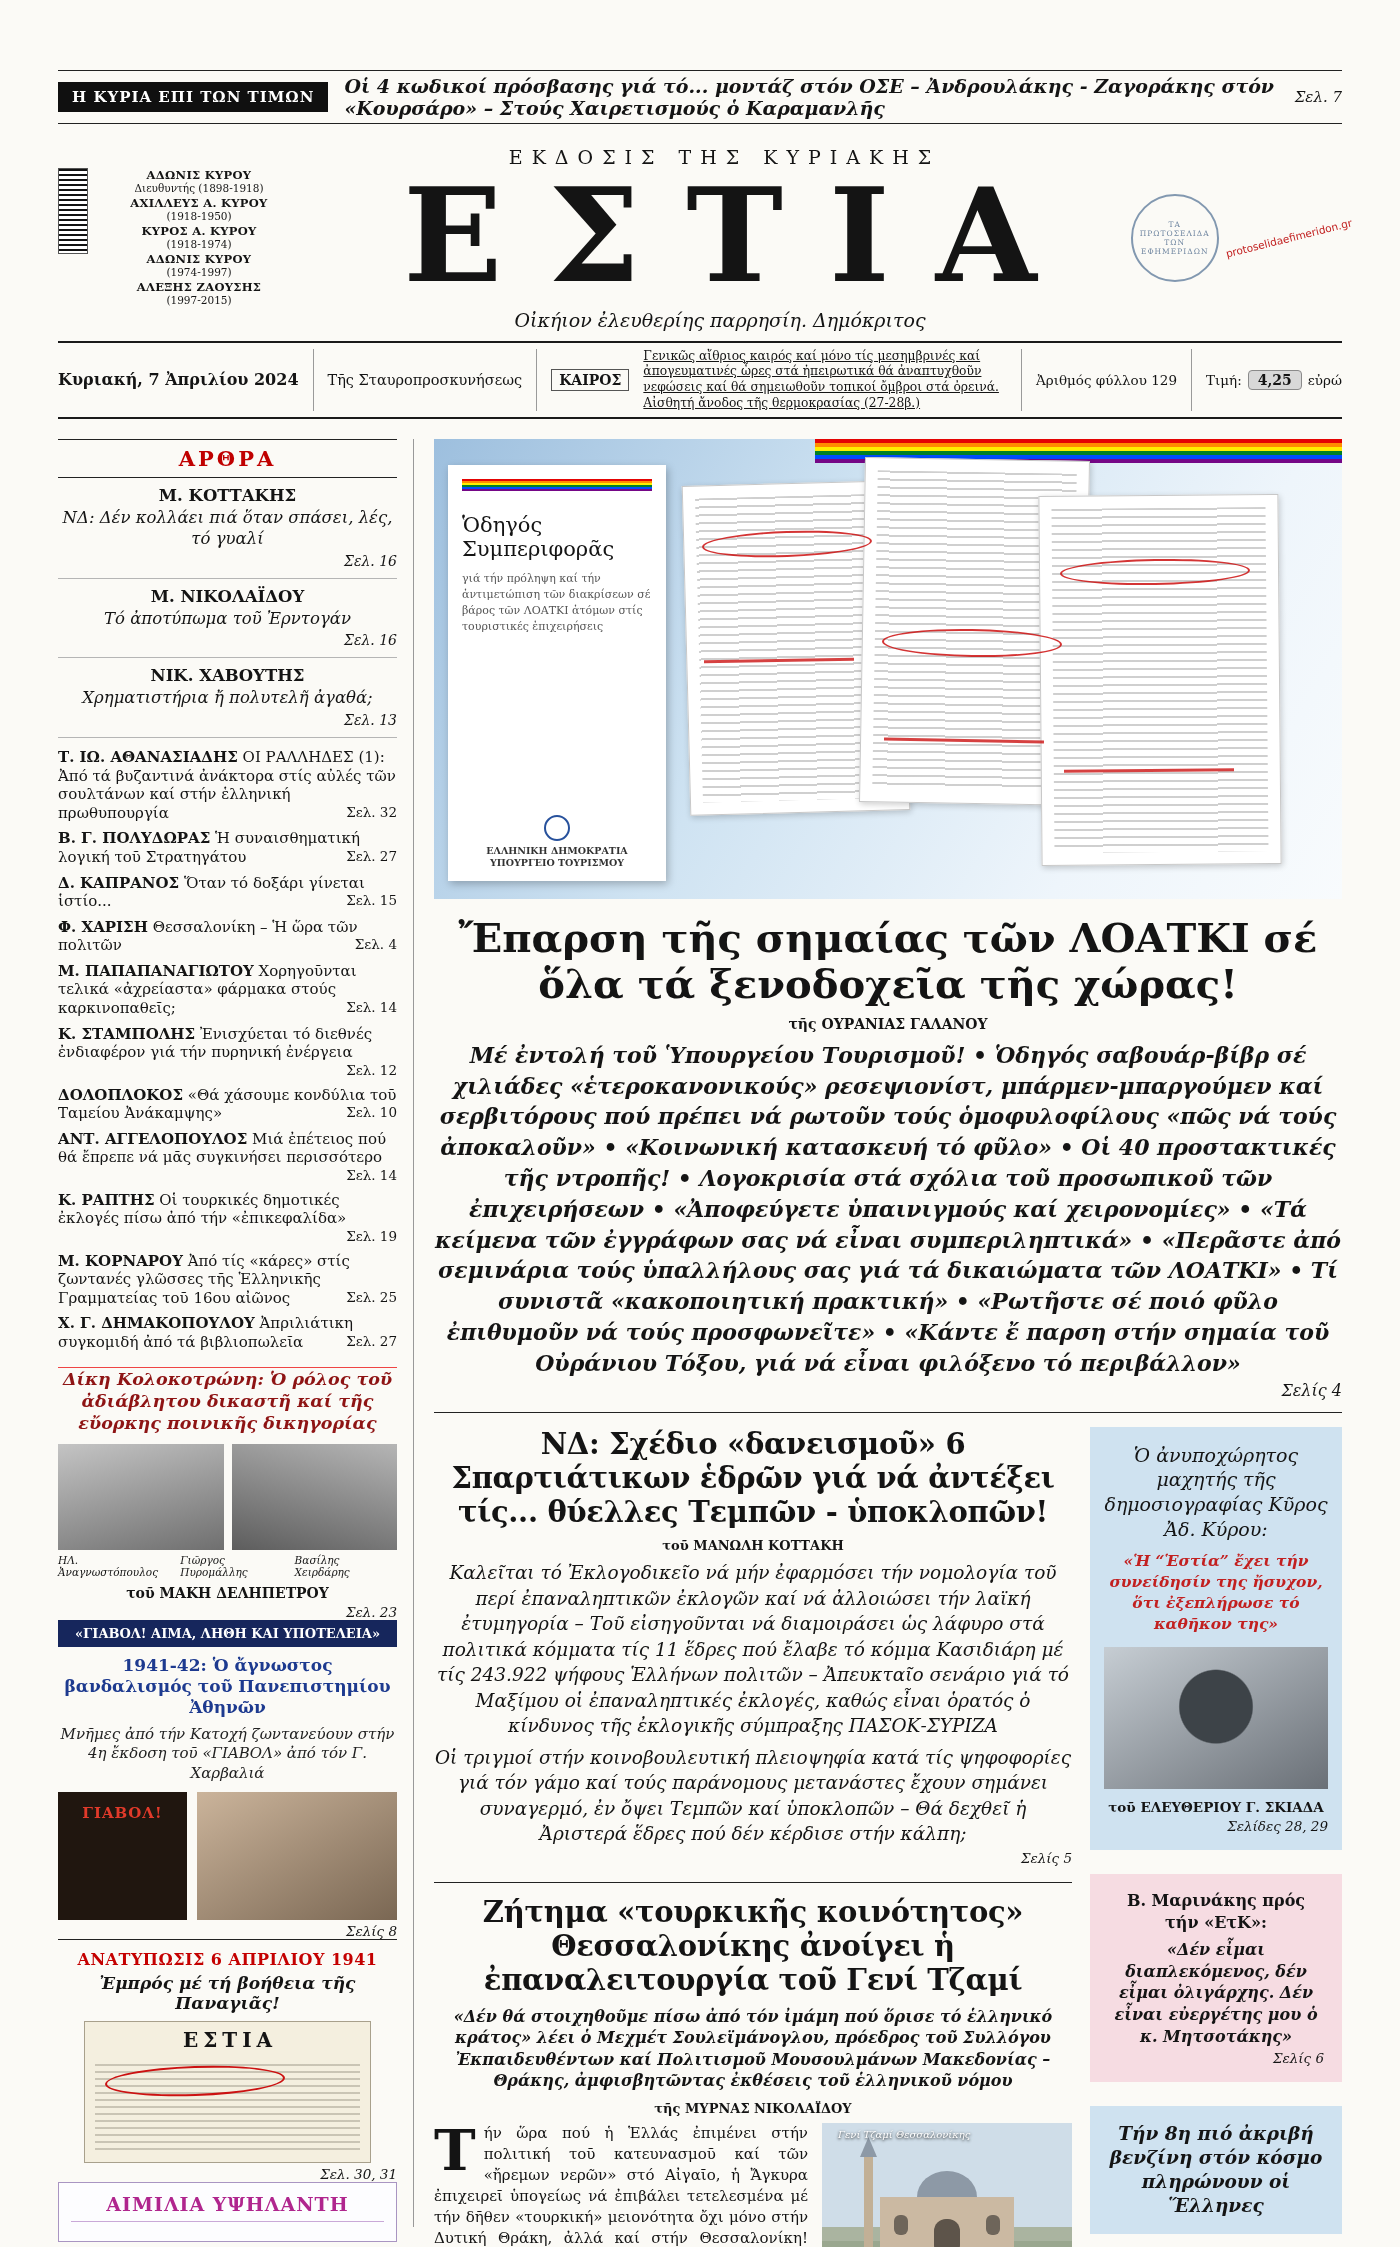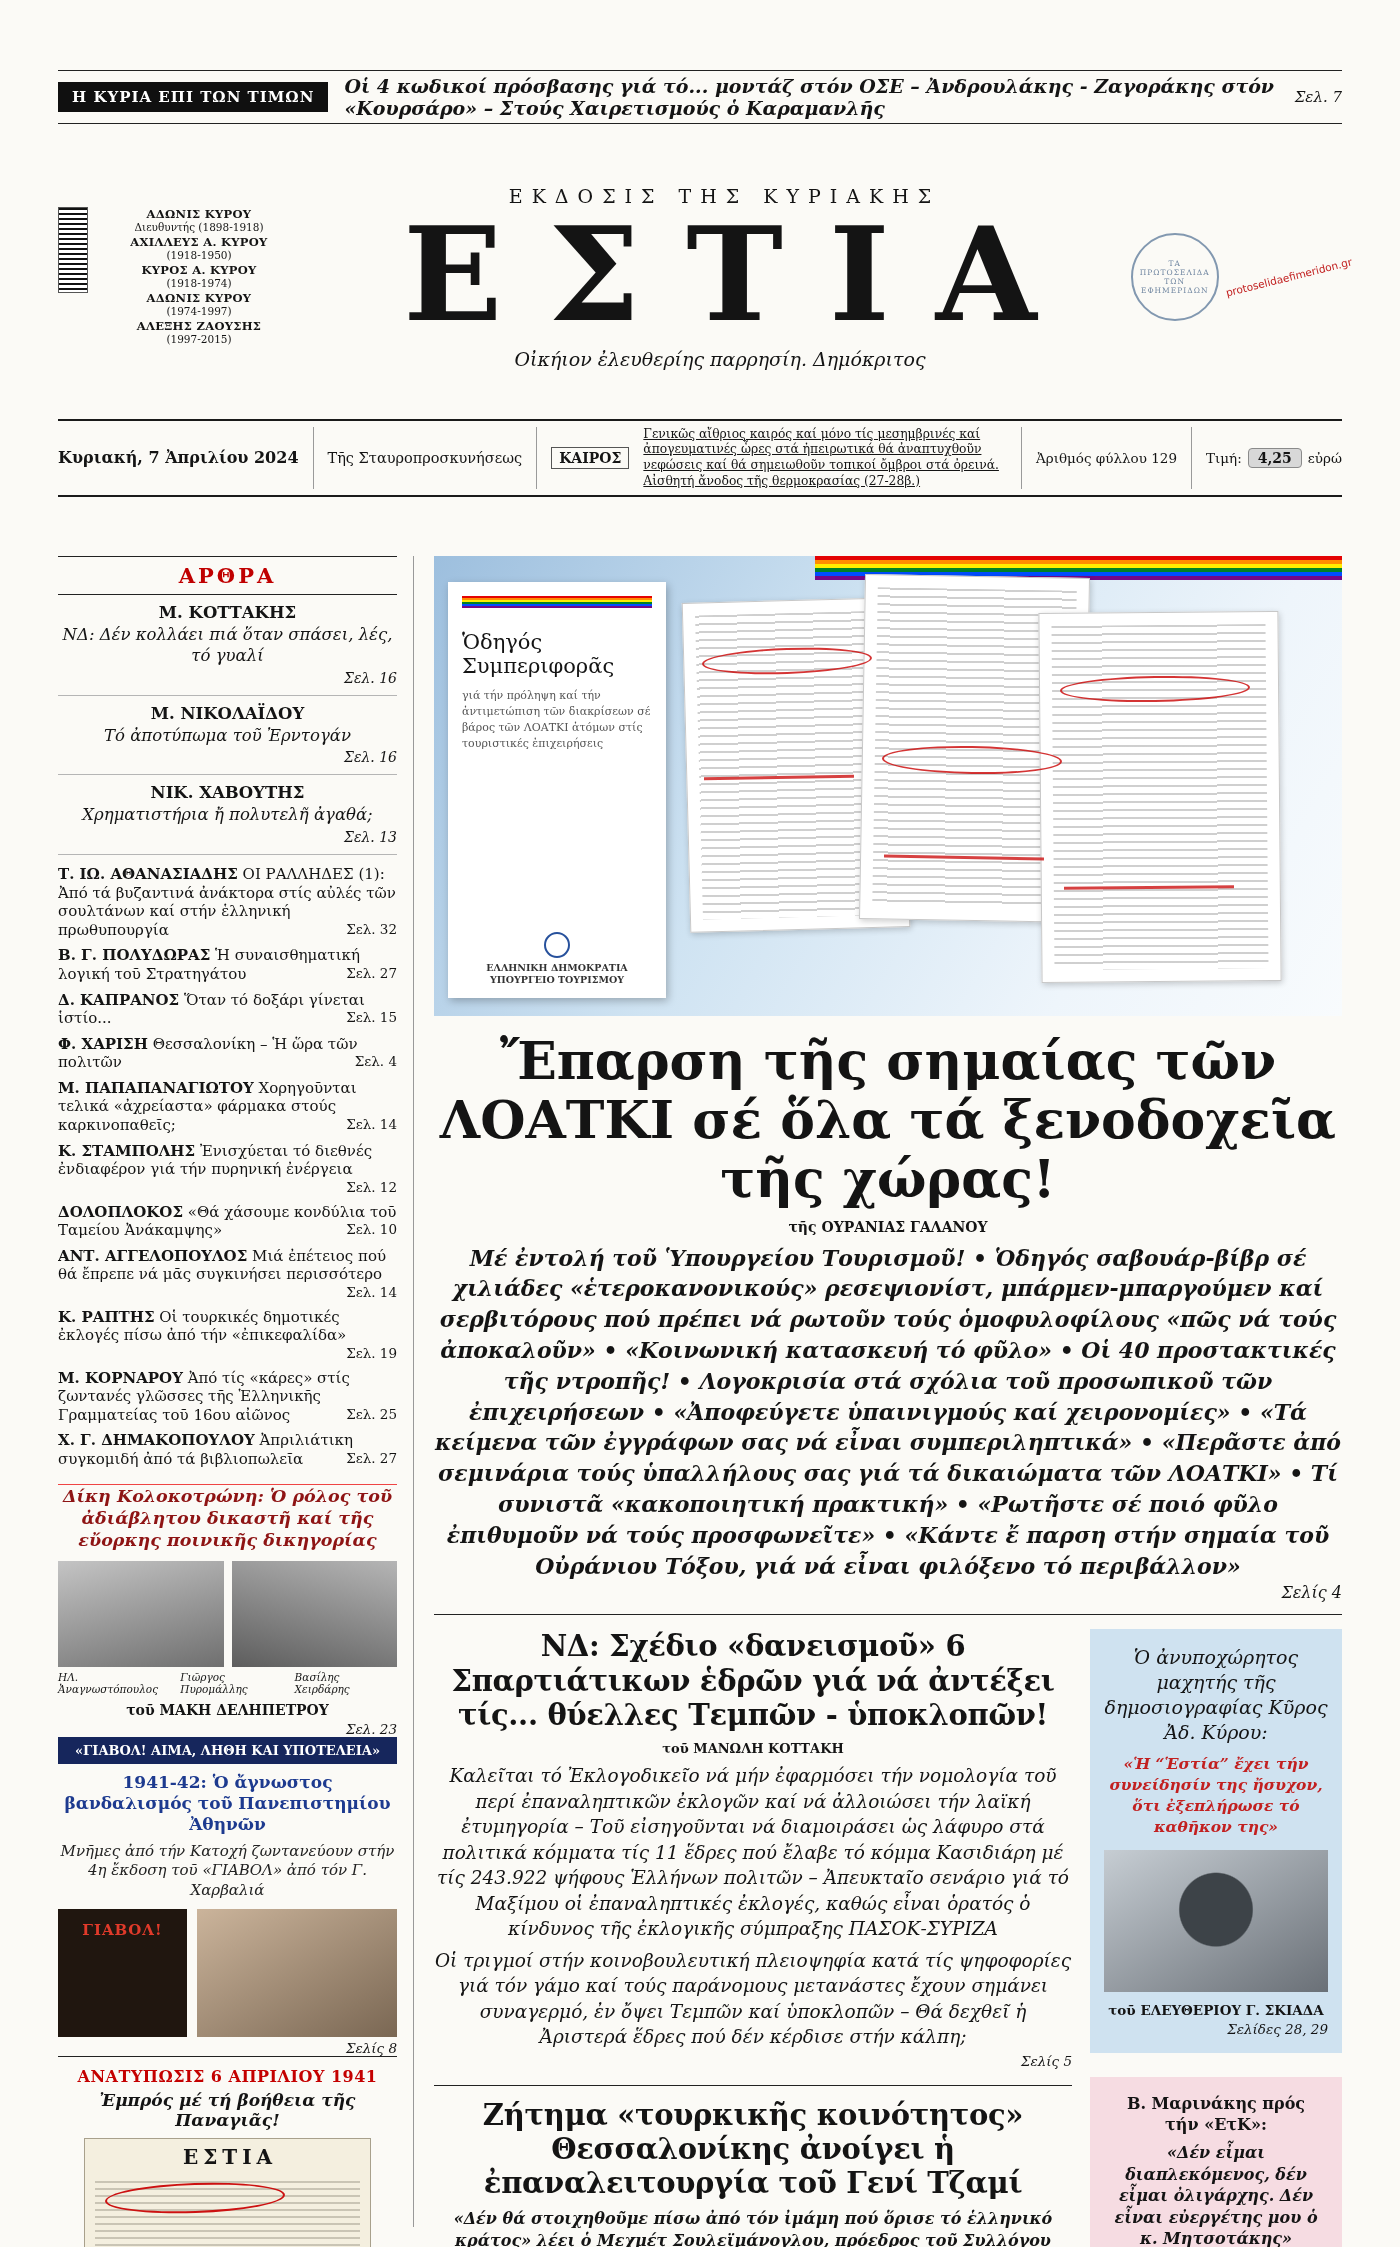--- a/index.html
+++ b/index.html
@@ -1,21 +1,21 @@
 <!DOCTYPE html>
 <html><head>
 <meta charset="utf-8">
 <style>
   * { margin:0; padding:0; box-sizing:border-box; }
   html,body { background:#e9e7e0; }
   .page {
     width:1400px; height:2247px; margin:0 auto; background:#fbfaf6;
     padding:70px 58px 20px; overflow:hidden; color:#141414;
     font-family:"DejaVu Serif","Liberation Serif",serif;
-    display:flex; flex-direction:column;gap:39px;
+    display:flex; flex-direction:column;
   }
   
   .topstrip { display:flex; align-items:center; gap:16px; border-top:1px solid #222; border-bottom:1px solid #222; padding:4px 0; }
   .kicker { background:#101010; color:#fff; font-size:15px; font-weight:bold; letter-spacing:1px; padding:6px 14px; white-space:nowrap; }
   .topline { font-style:italic; font-weight:bold; font-size:19px; flex:1; }
   .toppage { font-style:italic; font-size:15px; white-space:nowrap; }
   
   .masthead { display:grid; grid-template-columns:240px 1fr 200px; align-items:center; margin:22px 0 10px; }
   .mast-left { display:flex; gap:12px; align-items:flex-start; }
   .barcode { width:30px; height:86px; border:1px solid #555; background:repeating-linear-gradient(to bottom,#111 0 2px,#fff 2px 5px); }
@@ -101,21 +101,21 @@
   .doc2 { left:428px; top:20px; width:225px; height:345px; transform:rotate(1deg); }
   .doc3 { left:606px; top:56px; width:240px; height:370px; transform:rotate(-.5deg); }
   .mark { position:absolute; border:2.5px solid rgba(204,17,17,.85); border-radius:50%; }
   .mark1 { left:268px; top:92px; width:170px; height:26px; transform:rotate(-2deg); }
   .mark2 { left:448px; top:190px; width:180px; height:28px; transform:rotate(1deg); }
   .mark3 { left:626px; top:120px; width:190px; height:26px; transform:rotate(-1deg); }
   .redline { position:absolute; height:3px; background:rgba(204,17,17,.8); }
   .rl1 { left:270px; top:220px; width:150px; transform:rotate(-1deg); }
   .rl2 { left:450px; top:300px; width:160px; transform:rotate(1deg); }
   .rl3 { left:630px; top:330px; width:170px; transform:rotate(-.5deg); }
-  .lead-headline { font-size:52px; font-weight:bold; text-align:center; line-height:1.13; }
+  .lead-headline { font-size:40px; font-weight:bold; text-align:center; line-height:1.13; }
   .lead-byline { text-align:center; font-size:14px; font-weight:bold; margin:10px 0 8px; }
   .lead-summary { font-size:22px; font-weight:bold; font-style:italic; text-align:center; line-height:1.4; }
   .lead-page { text-align:right; font-style:italic; font-size:16px; margin-top:2px; }
   .lower { display:flex; gap:18px; border-top:1px solid #222; margin-top:12px; padding-top:14px; flex:1; min-height:0; }
   .center-col { flex:1; min-width:0; }
   .right-col { flex:0 0 252px; width:252px; display:flex; flex-direction:column; gap:24px; }
   .nd-headline { font-size:29px; font-weight:bold; text-align:center; line-height:1.18; letter-spacing:-.3px; }
   .story-byline { text-align:center; font-weight:bold; font-size:13px; margin:9px 0 7px; }
   .nd-body { font-style:italic; font-size:18.5px; line-height:1.38; text-align:center; }
   .nd-body2 { font-style:italic; font-size:18.5px; line-height:1.38; text-align:center; margin-top:6px; }

